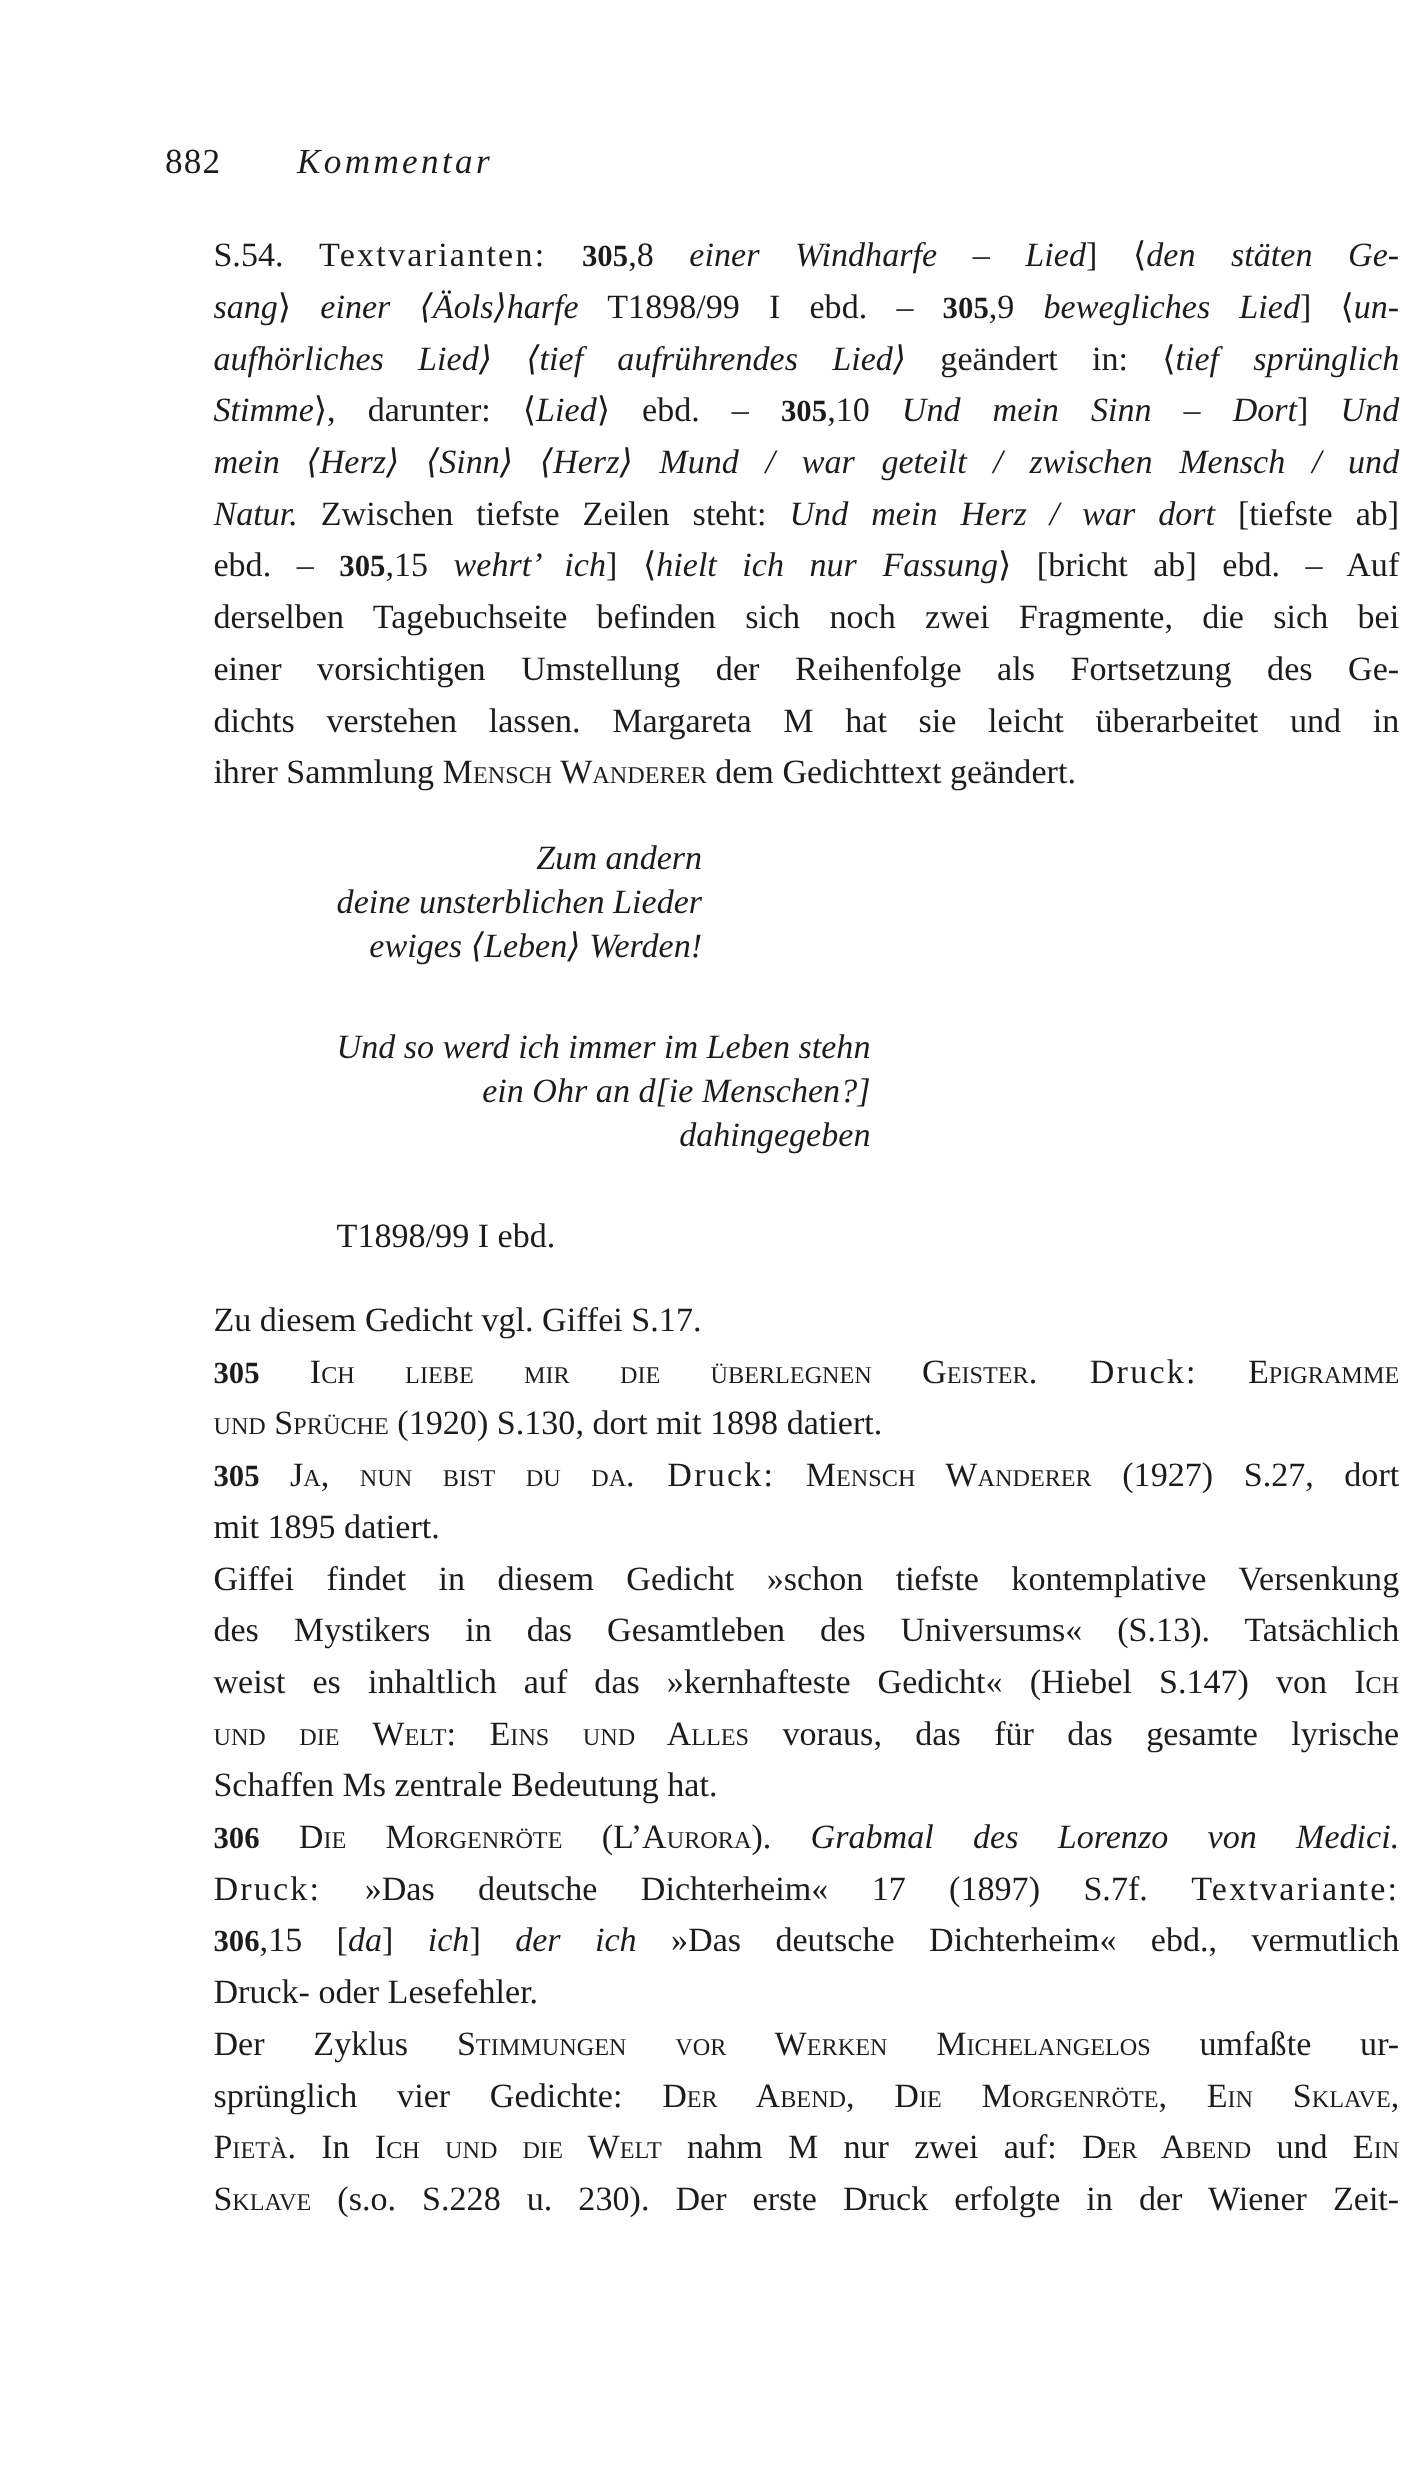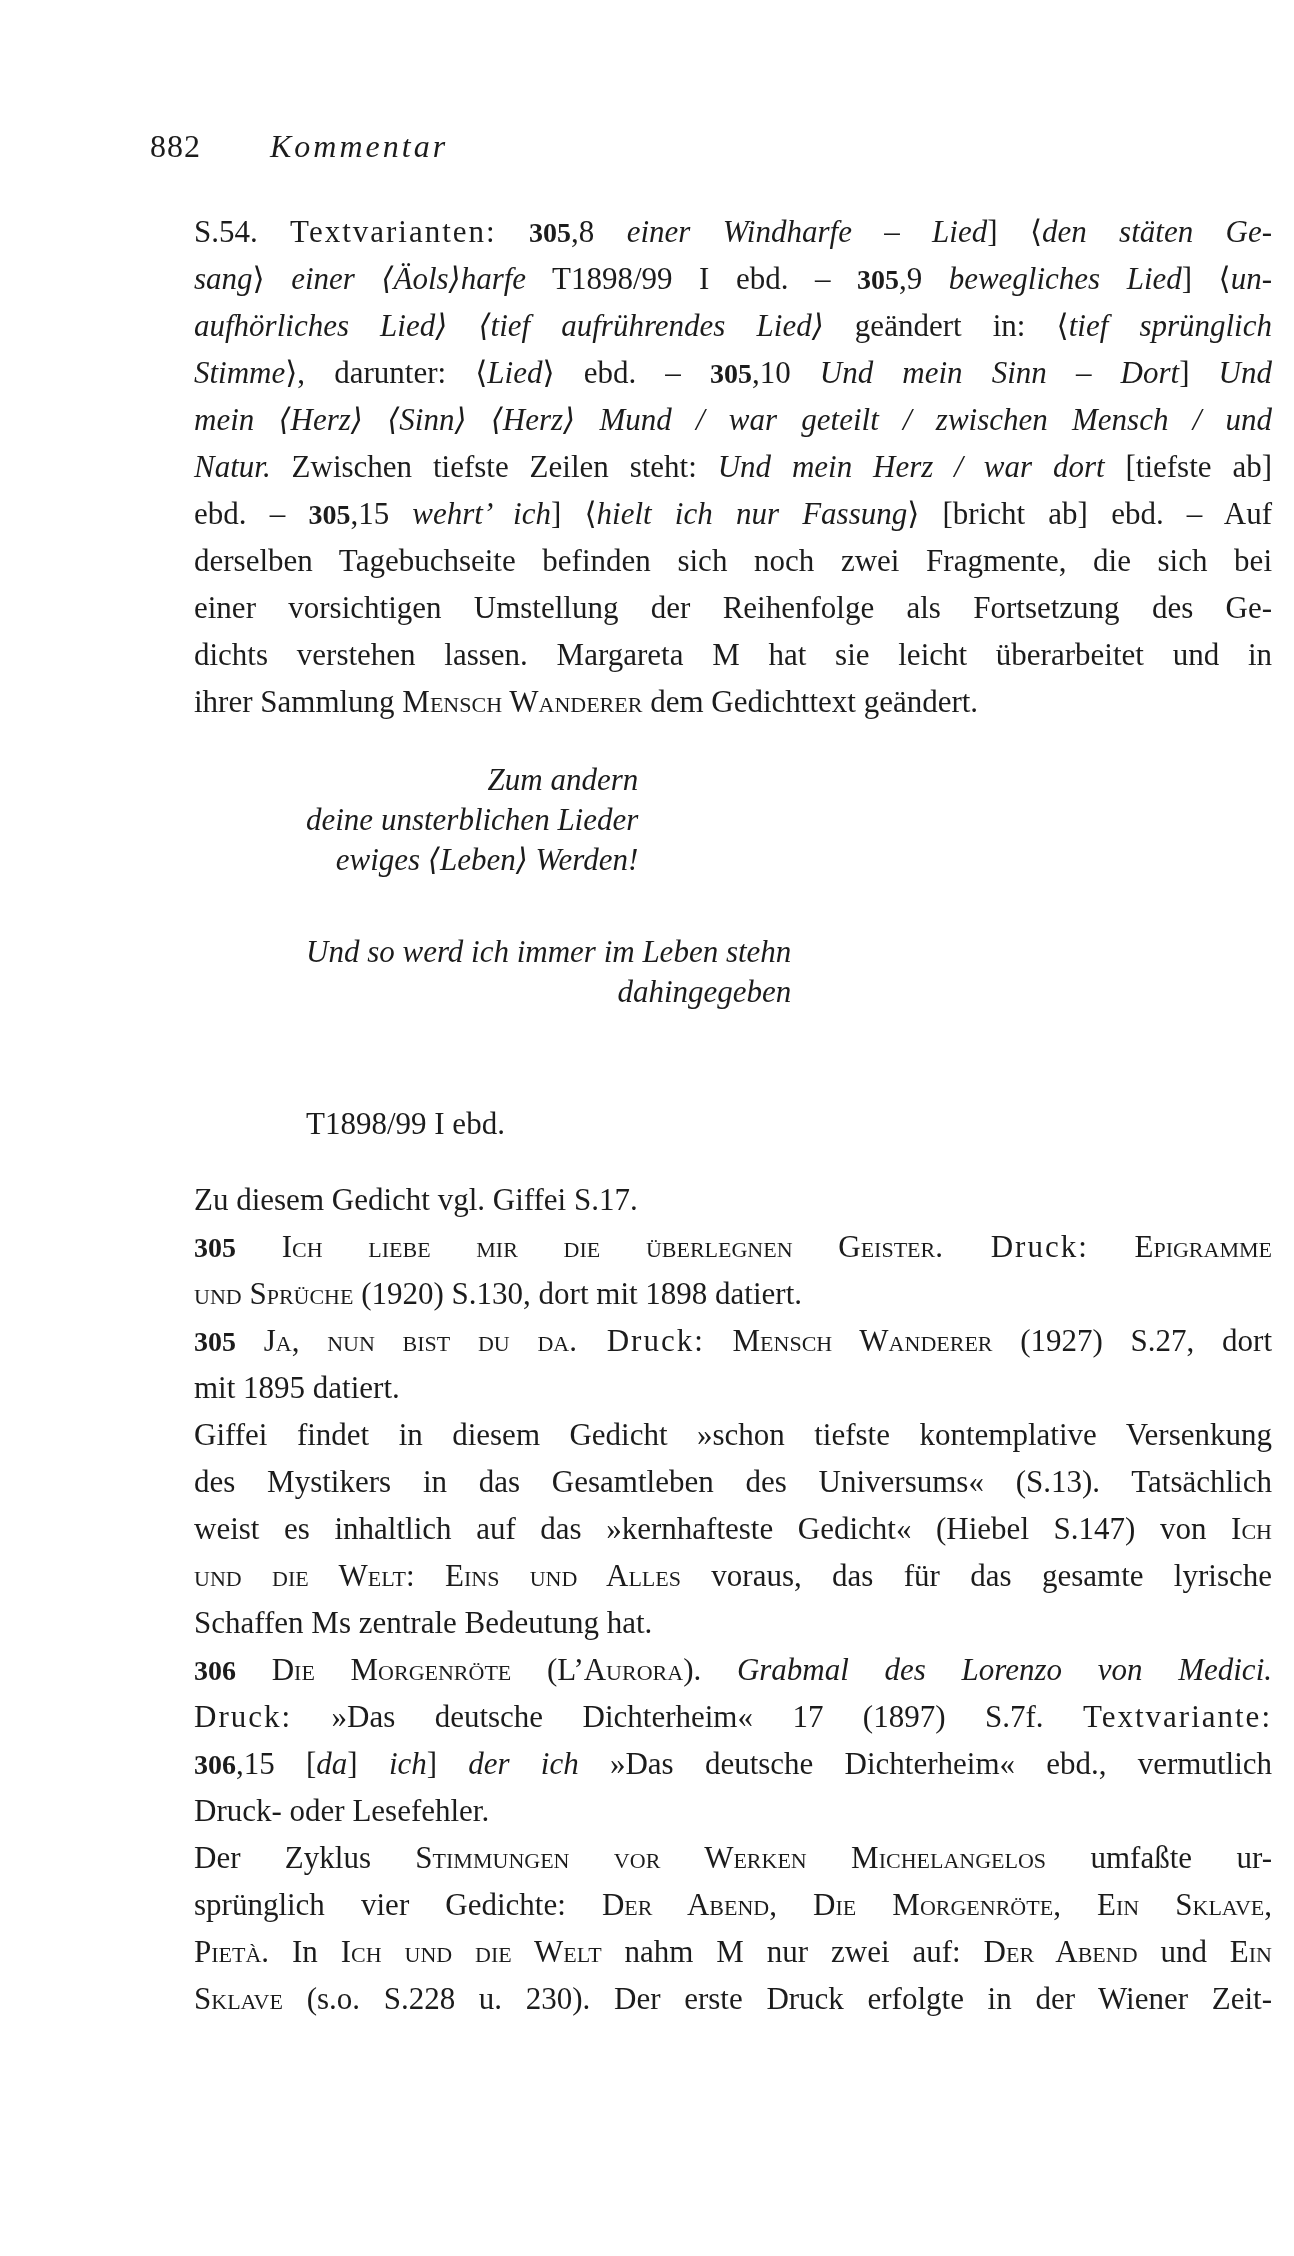--- a/index.html
+++ b/index.html
@@ -48,20 +48,21 @@
   <div class="line just" style="top:635px">dichts verstehen lassen. Margareta M hat sie leicht überarbeitet und in</div>
   <div class="line" style="top:682px"><span>ihrer Sammlung </span><span class="sc">Mensch Wanderer</span><span> dem Gedichttext geändert.</span></div>
 
   <div class="poem" style="top:760px">
     <div>Zum andern</div>
     <div>deine unsterblichen Lieder</div>
     <div>ewiges ⟨Leben⟩ Werden!</div>
   </div>
   <div class="poem" style="top:932px">
     <div>Und so werd ich immer im Leben stehn</div>
+    <div>ein Ohr an d[ie Menschen?]</div>
     <div>dahingegeben</div>
   </div>
   <div class="poem" style="top:1104px; font-style:normal;">T1898/99 I ebd.</div>
 
   <div class="line" style="top:1180px">Zu diesem Gedicht vgl. Giffei S.17.</div>
 
   <div class="line just" style="top:1227px"><span class="b">305</span><span class="sc"> Ich liebe mir die überlegnen Geister.</span><span class="sp"> Druck:</span><span class="sc"> Epigramme</span></div>
   <div class="line" style="top:1274px"><span class="sc">und Sprüche</span><span> (1920) S.130, dort mit 1898 datiert.</span></div>
 
   <div class="line just" style="top:1321px"><span class="b">305</span><span class="sc"> Ja, nun bist du da.</span><span class="sp"> Druck:</span><span> </span><span class="sc">Mensch Wanderer</span><span> (1927) S.27, dort</span></div>

